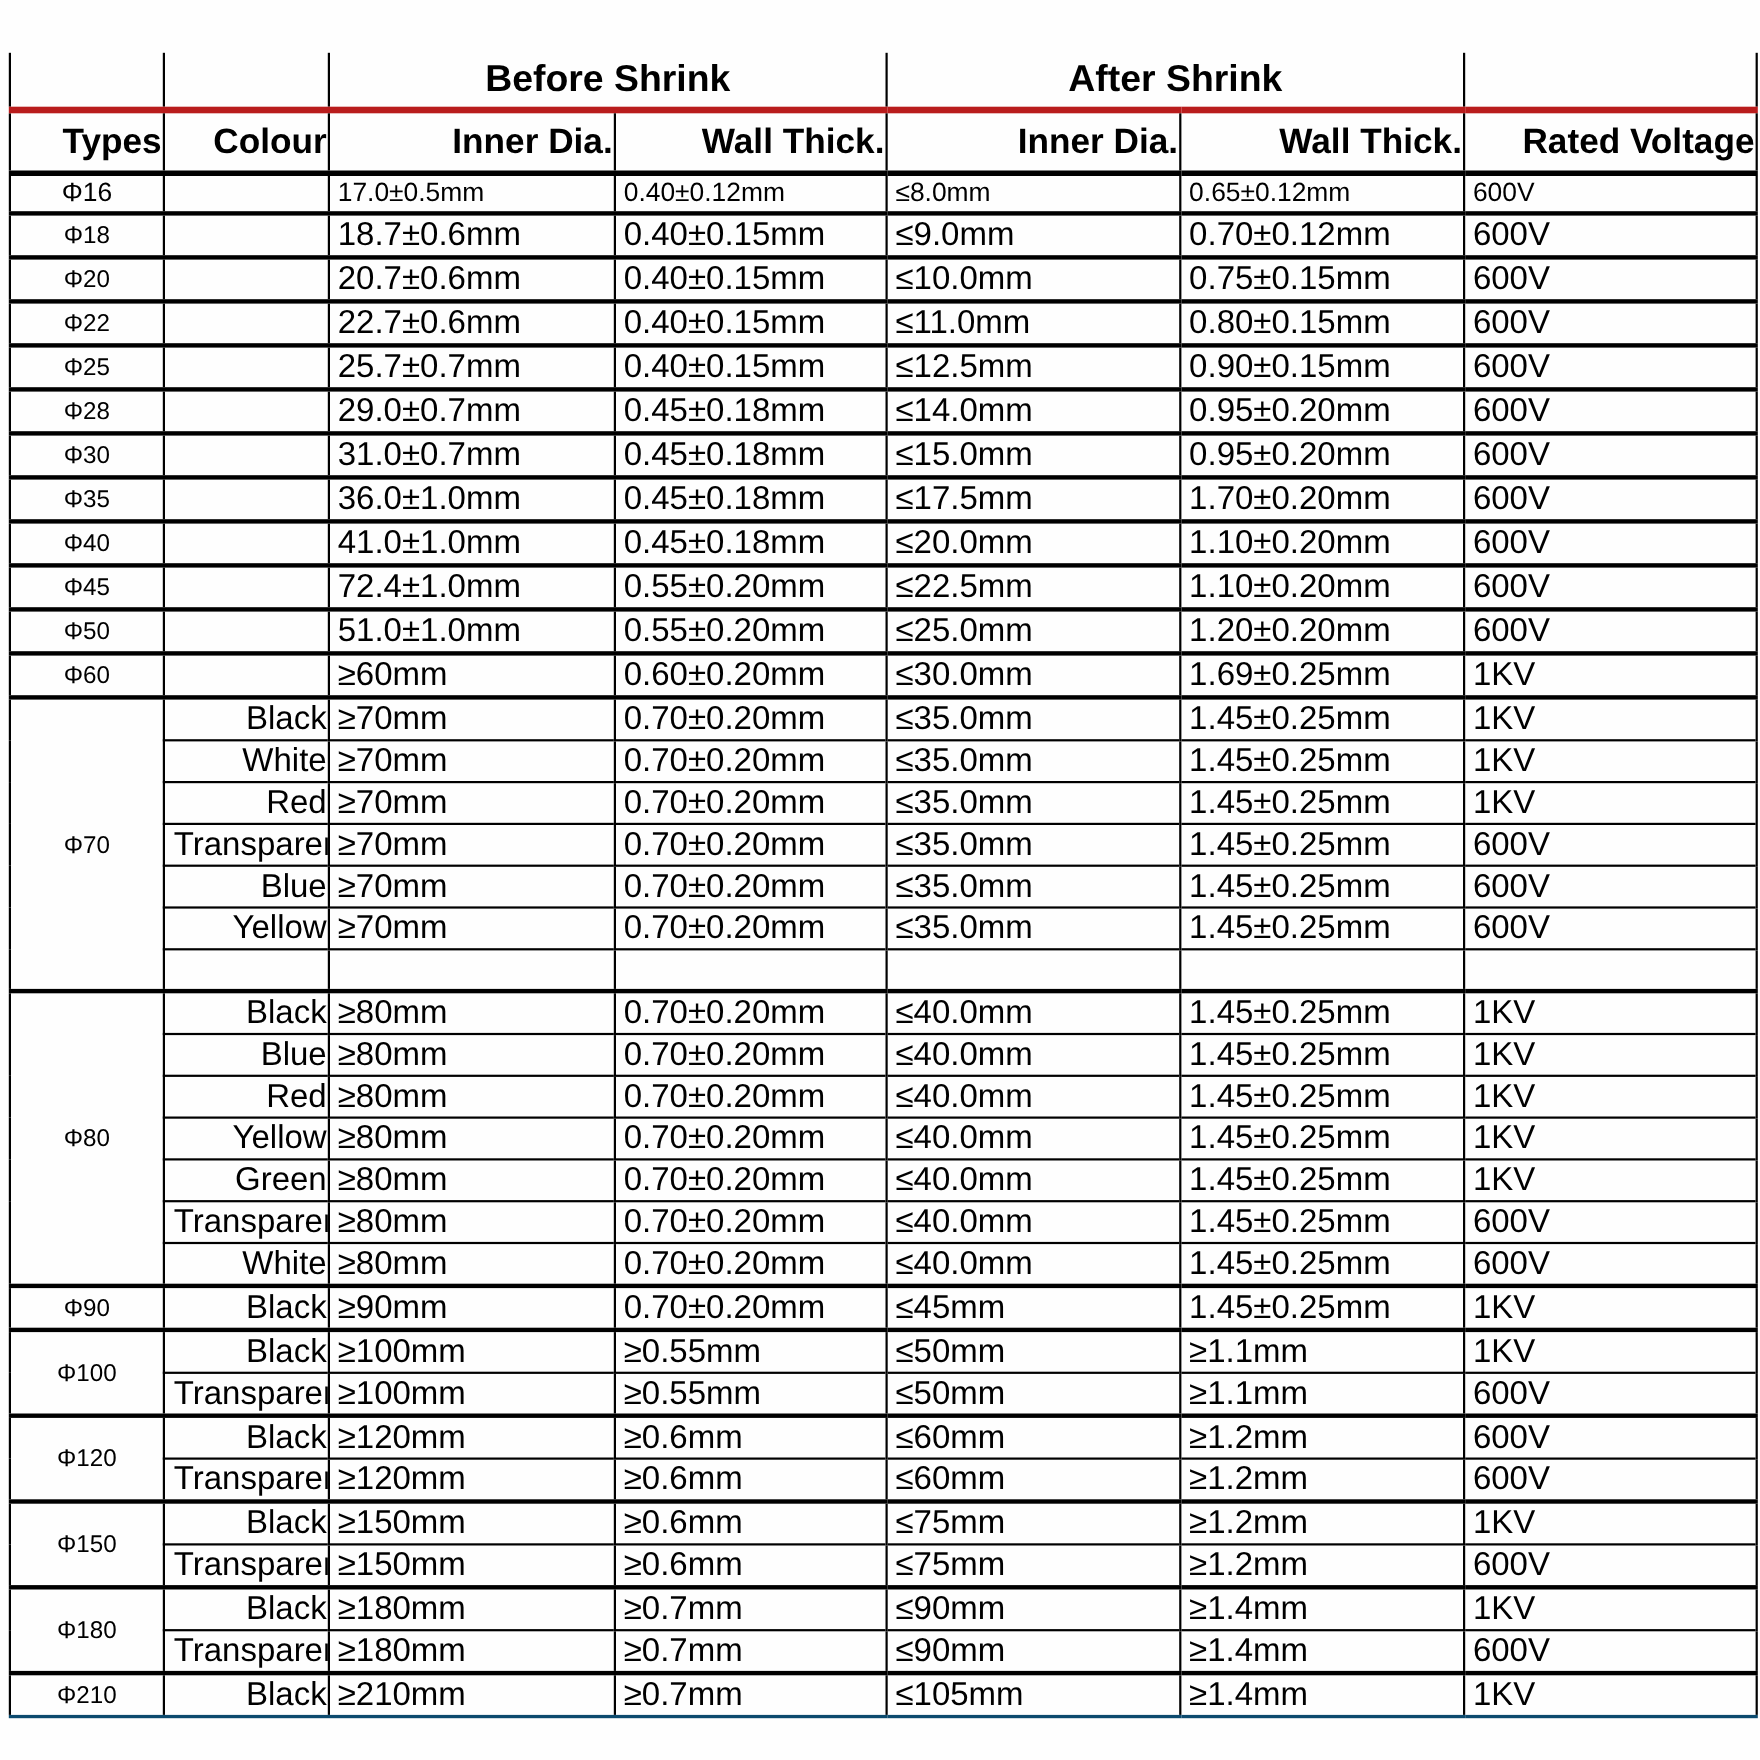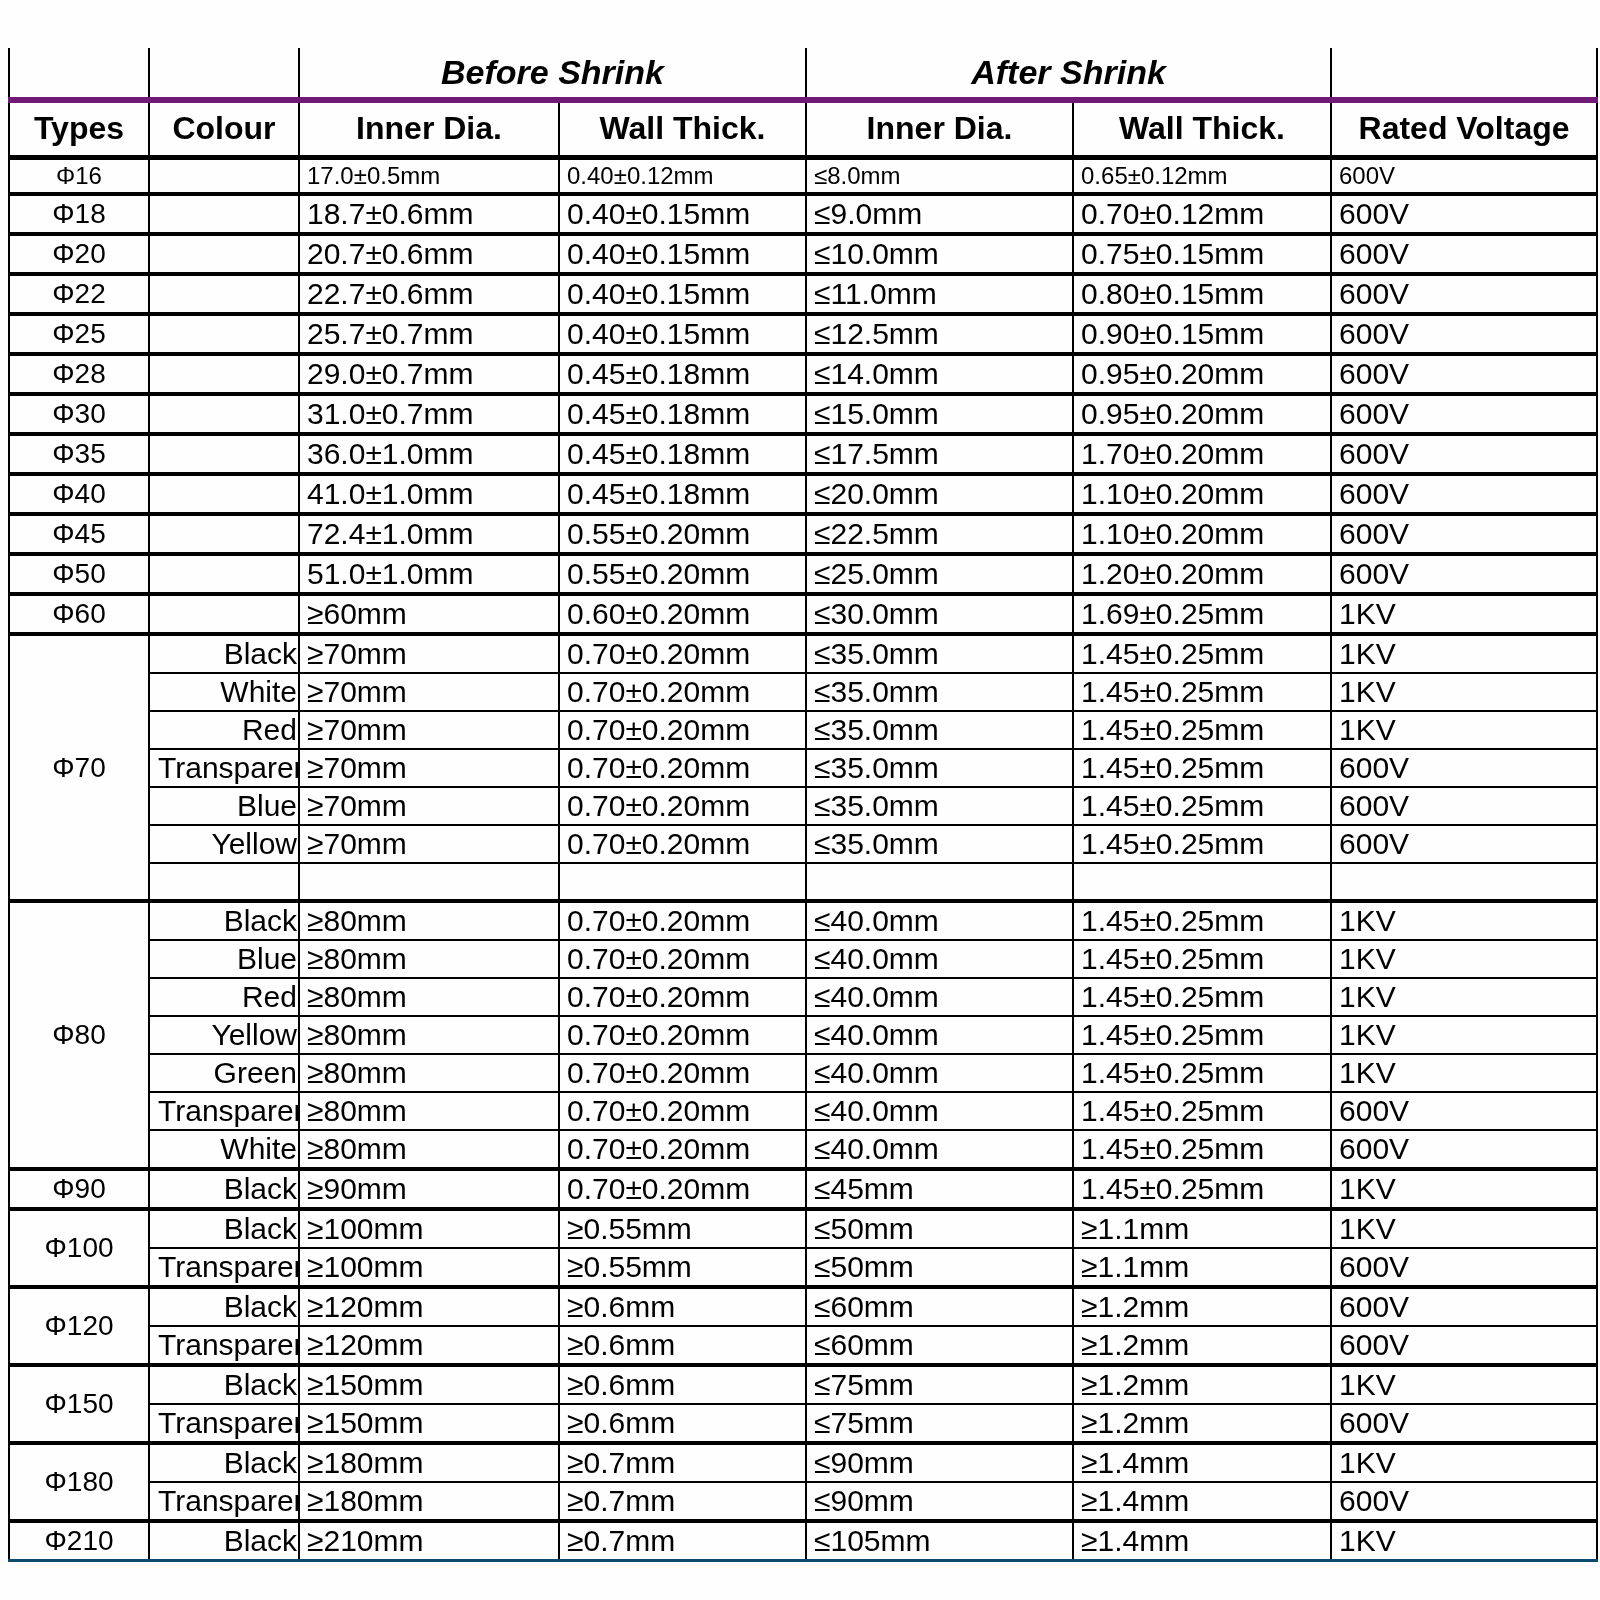--- a/index.html
+++ b/index.html
@@ -31,38 +31,37 @@
     vertical-align: middle;
     font-weight: normal;
   }
   
   tr.h1 { height: 52px; }
   tr.h1 th {
     border-top: none;
     font-weight: bold;
     font-size: 34px;
     text-align: center;
-    font-style: italic;
   }
   tr.h2 { height: 57px; }
   tr.h2 th {
-    border-top: 6px solid #701a75;
+    border-top: 6px solid #b91c1c;
     border-bottom: 5px solid #000;
     font-weight: bold;
     font-size: 32px;
-    text-align: center;
+    text-align: right;
   }
   
   tbody tr { height: 38px; }
   tbody tr.group-start > td { border-top: 4px solid #000; }
   tbody tr.sub > td { border-top: 2px solid #000; }
   tbody tr:last-child > td { border-bottom: 3px solid #0c4a6e; }
   td.types-cell {
     text-align: center;
-    font-size: 28px;
+    font-size: 22px;
   }
   td.colour-cell {
     text-align: right;
     padding-left: 8px;
     font-size: 30px;
   }
   td.val-cell {
     text-align: left;
     padding-left: 7px;
     font-size: 30px;

